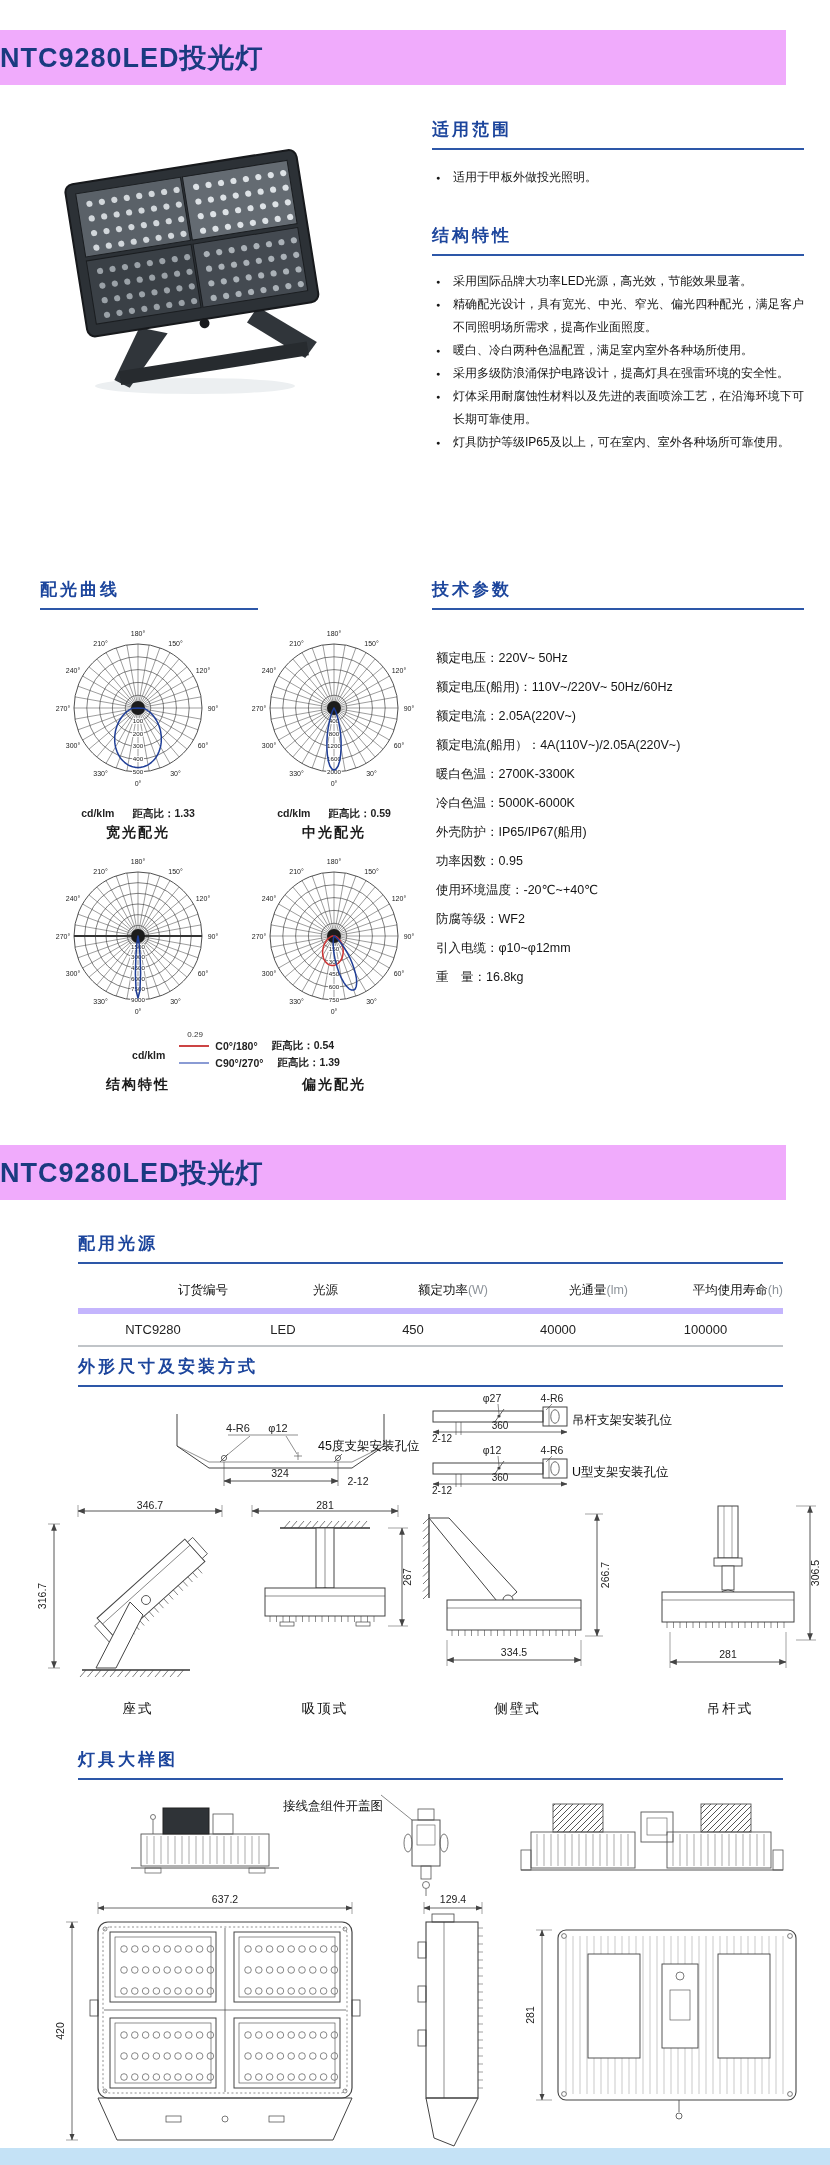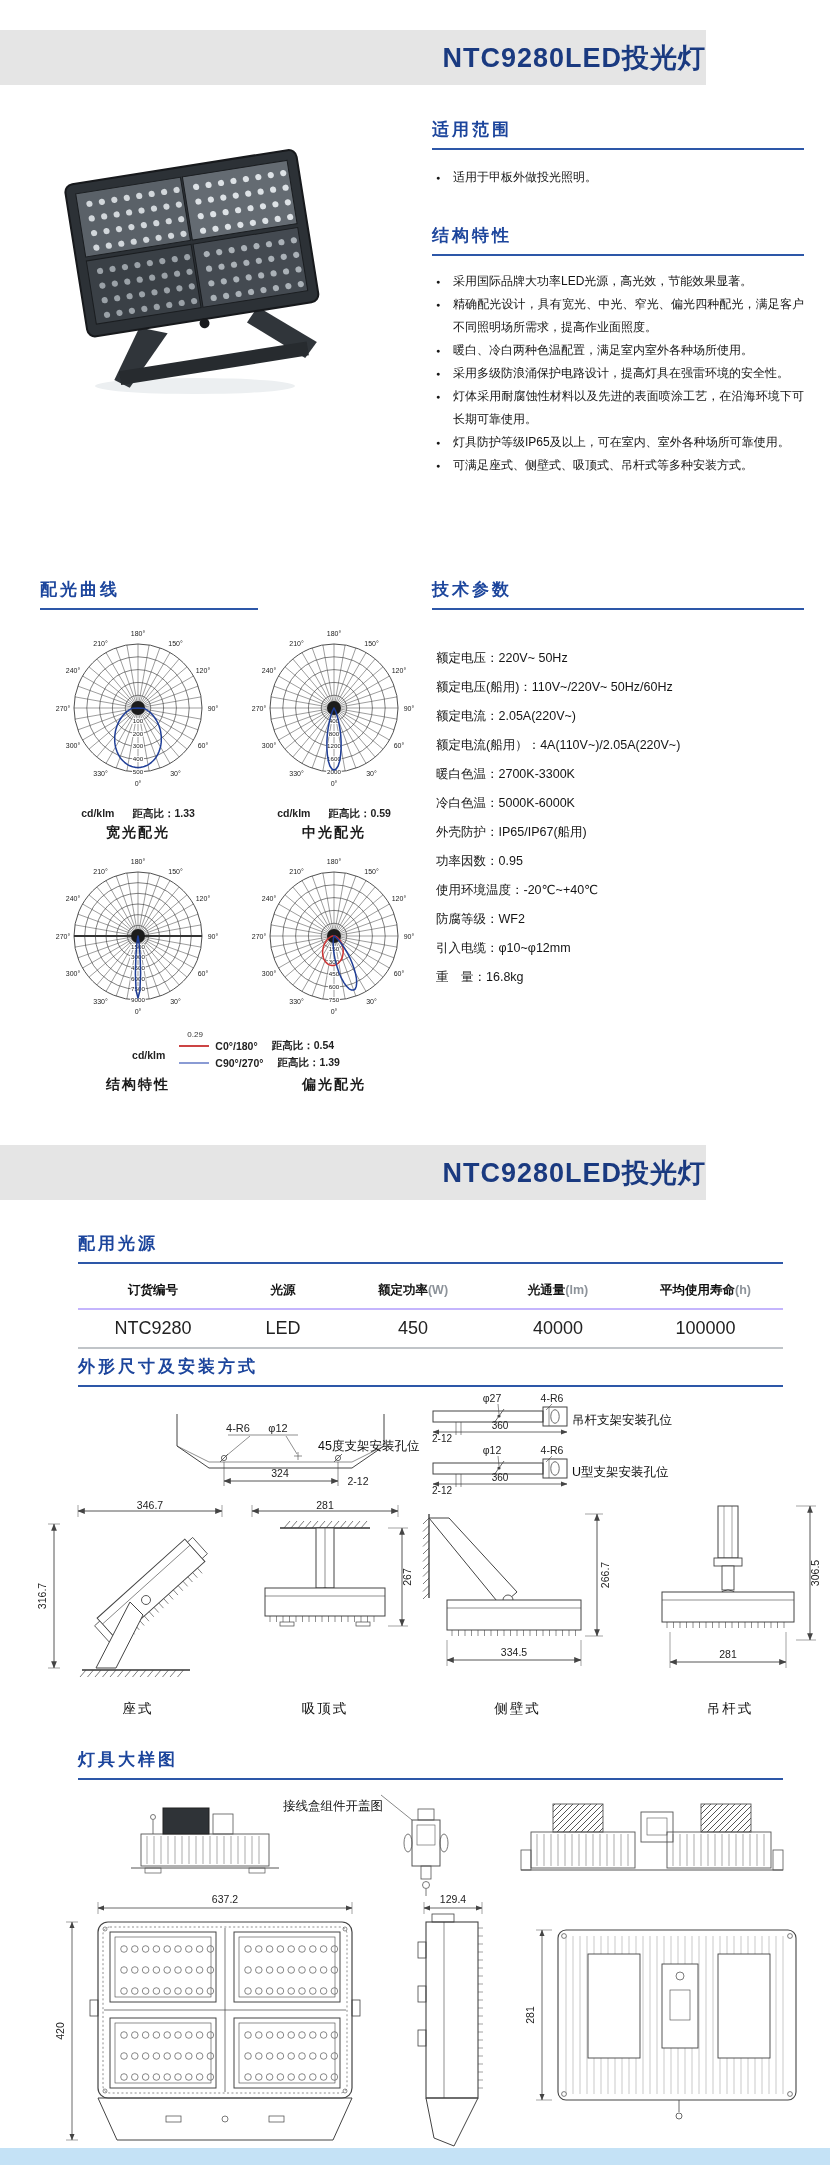--- a/index.html
+++ b/index.html
@@ -1,20 +1,20 @@
 <!DOCTYPE html>
 <html><head>
 <meta charset="utf-8">
 <style>
   html,body{margin:0;padding:0;background:#fff;}
   #page{position:relative;width:830px;height:2165px;background:#fff;overflow:hidden;
         font-family:"Liberation Sans","DejaVu Sans",sans-serif;color:#151515;}
   .abs{position:absolute;}
-  .band{position:absolute;left:0;width:706px;height:55px;background:#e5e5e5;
-        display:flex;align-items:center;justify-content:flex-end;}
+  .band{position:absolute;left:0;width:786px;height:55px;background:#f0abfc;
+        display:flex;align-items:center;justify-content:flex-start;}
   .band-title{color:#1a3a80;font-size:27px;font-weight:bold;letter-spacing:1px;}
   .sec-h{position:absolute;margin:0;color:#1c459c;font-size:17px;font-weight:bold;
          letter-spacing:3px;border-bottom:2px solid #2d57a8;padding-bottom:7px;}
   .blist{position:absolute;margin:0;padding:0;list-style:none;}
   .blist li{position:relative;padding-left:17px;font-size:12px;line-height:1.92;
             color:#151515;text-align:justify;}
   .blist li::before{content:"●";position:absolute;left:0;top:0;font-size:7px;line-height:23px;}
   #tech-list{position:absolute;left:436px;top:630px;width:372px;margin-top:14px;}
   .tech-item{font-size:12.5px;line-height:29px;color:#151515;}
   #pol-grid{position:absolute;left:40px;top:616px;width:392px;display:grid;
@@ -23,24 +23,24 @@
   .pol-sub{display:flex;gap:18px;font-size:10.5px;font-weight:bold;color:#222;margin-top:1px;}
   .pol-cap,.pol-capcell{font-size:14px;font-weight:bold;color:#1a1a1a;letter-spacing:2px;
             text-align:center;margin-top:3px;}
   .pol-legend{grid-column:1 / span 2;display:flex;justify-content:center;align-items:center;
               gap:14px;font-size:10.5px;font-weight:bold;color:#222;margin:3px 0 1px;}
   .pl-rows{display:flex;flex-direction:column;gap:3px;}
   .pl-row{display:flex;align-items:center;gap:6px;position:relative;}
   .pl-dash{width:30px;height:2px;display:inline-block;}
   .pl-sup{position:absolute;left:8px;top:-9px;font-size:8px;font-weight:normal;color:#333;text-align:center;}
   #ls-table{position:absolute;left:78px;top:1272px;width:705px;border-collapse:collapse;}
-  #ls-table th{font-size:12.5px;font-weight:bold;color:#111;padding:10px 0 9px;
-               border-bottom:2px solid #c4b5fd;text-align:center;}
+  #ls-table th{font-size:12.5px;font-weight:normal;color:#111;padding:10px 0 9px;
+               border-bottom:6px solid #c4b5fd;text-align:right;}
   #ls-table th .unit{color:#8d939a;}
-  #ls-table td{font-size:18px;color:#222;text-align:center;padding:8px 0;
+  #ls-table td{font-size:13px;color:#222;text-align:center;padding:8px 0;
                border-bottom:2px solid #c0c4c8;}
   .cap{position:absolute;font-size:13.5px;color:#111;text-align:center;letter-spacing:2px;}
   .scap{position:absolute;font-size:12.5px;color:#111;}
   svg{display:block;}
   svg text{font-family:"Liberation Sans","DejaVu Sans",sans-serif;}
 </style>
 </head>
 <body>
 
 <div id="page">
@@ -214,21 +214,20 @@
     </ul>
 
   <h2 class="sec-h" style="left:432px;top:224px;width:372px">结构特性</h2>
   <ul id="features-list" class="blist" style="left:436px;top:270px;width:368px">
       <li>采用国际品牌大功率LED光源，高光效，节能效果显著。</li>
       <li>精确配光设计，具有宽光、中光、窄光、偏光四种配光，满足客户不同照明场所需求，提高作业面照度。</li>
       <li>暖白、冷白两种色温配置，满足室内室外各种场所使用。</li>
       <li>采用多级防浪涌保护电路设计，提高灯具在强雷环境的安全性。</li>
       <li>灯体采用耐腐蚀性材料以及先进的表面喷涂工艺，在沿海环境下可长期可靠使用。</li>
       <li>灯具防护等级IP65及以上，可在室内、室外各种场所可靠使用。</li>
-      <li>可满足座式、侧壁式、吸顶式、吊杆式等多种安装方式。</li>
     </ul>
 
   <h2 class="sec-h" style="left:40px;top:578px;width:218px">配光曲线</h2>
   <div id="pol-grid">
       <div class="pol-cell">
         <svg width="186" height="190">
           <line x1="93" y1="92" x2="93" y2="156" stroke="#3c3c3c" stroke-width="0.5"></line>
           <line x1="93" y1="92" x2="104.11348337068354" y2="155.02769619278132" stroke="#3c3c3c" stroke-width="0.5"></line>
           <line x1="93" y1="92" x2="114.8892891728428" y2="152.14032773029814" stroke="#3c3c3c" stroke-width="0.5"></line>
           <line x1="93" y1="92" x2="125" y2="147.42562584220408" stroke="#3c3c3c" stroke-width="0.5"></line>

